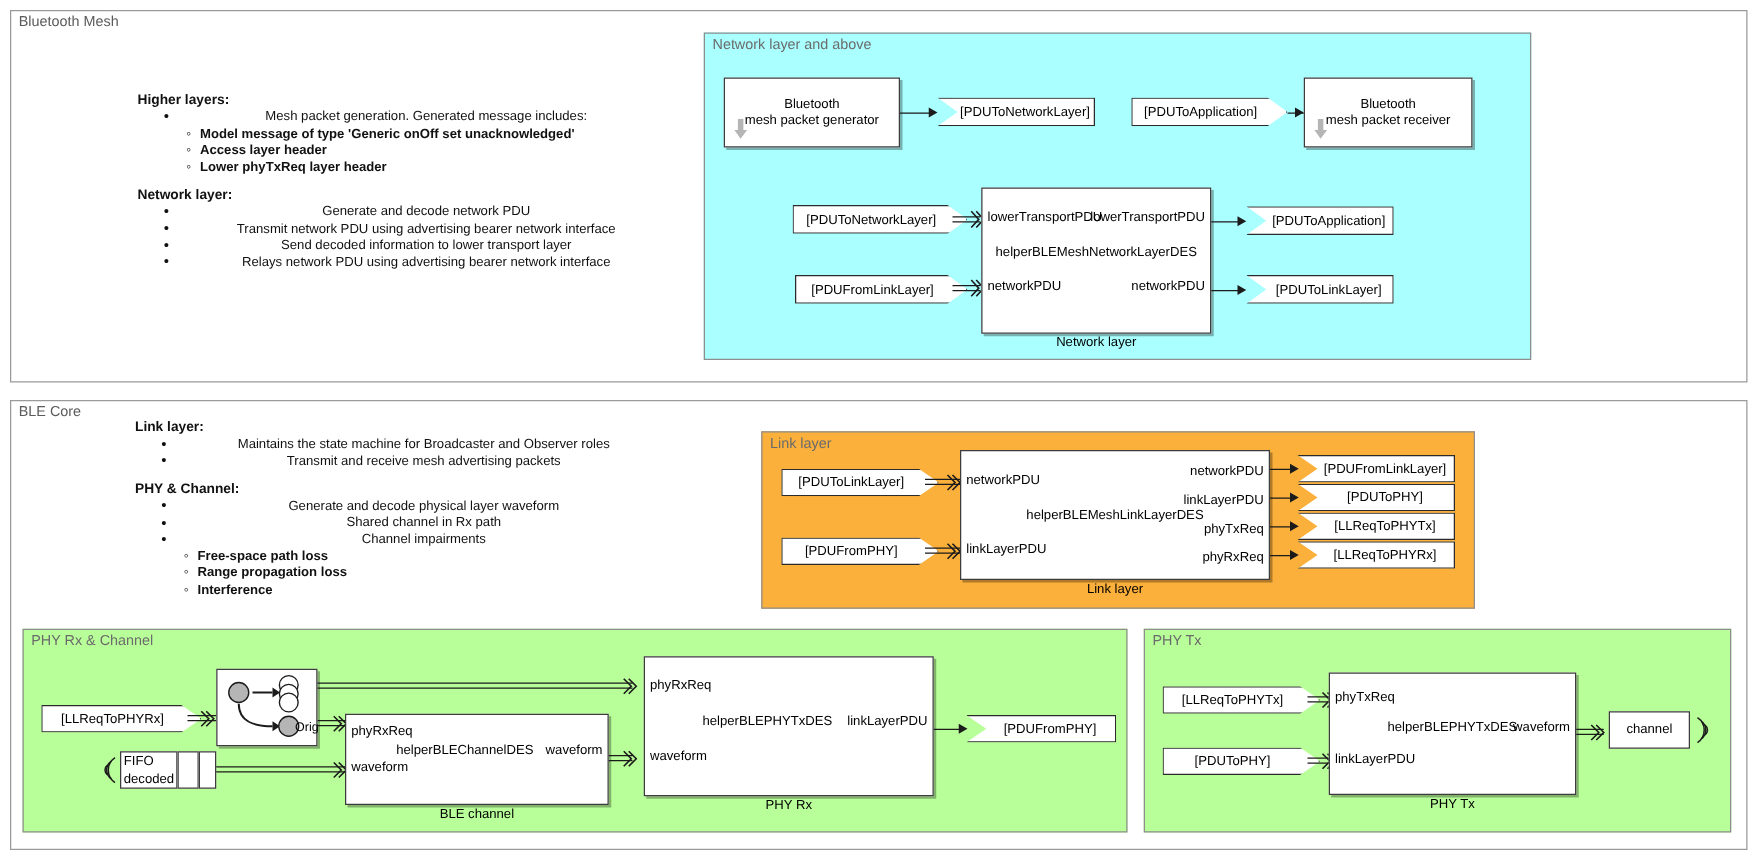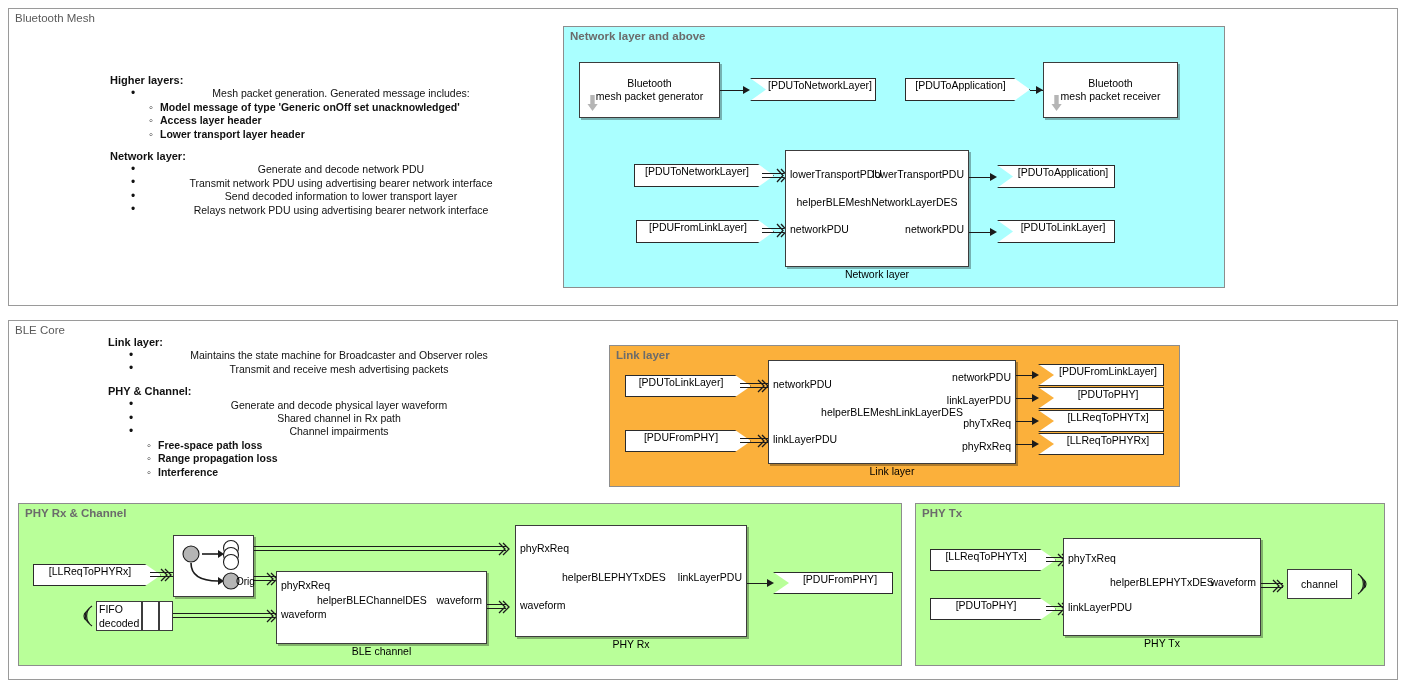--- a/index.html
+++ b/index.html
@@ -20,21 +20,21 @@
     font-size:11.5px;color:#5a5a5a;white-space:nowrap;
   }
 
   
   .area{
     position:absolute;box-sizing:border-box;
     border:1px solid #8d8d8d;
   }
   .area > .area-title{
     position:absolute;left:6px;top:3px;
-    font-size:11.5px;color:#6b6b6b;white-space:nowrap;font-weight:bold;
+    font-size:11.5px;color:#6b6b6b;white-space:nowrap;
   }
 
   
   .blk{
     position:absolute;box-sizing:border-box;
     background:#ffffff;border:1.3px solid #3c3c3c;
     box-shadow:2px 2px 0 rgba(0,0,0,0.30);
   }
   .blk-label{
     position:absolute;left:0;right:0;top:100%;
@@ -59,21 +59,21 @@
   .down-arrow{
     position:absolute;left:7px;bottom:5px;
     width:11px;height:17px;
   }
 
   
   .tag{
     position:absolute;box-sizing:border-box;
     background:#ffffff;border:1.2px solid #2b2b2b;
     font-size:10.5px;color:#000;
-    display:flex;justify-content:center;
+    display:flex;align-items:center;justify-content:center;
     white-space:nowrap;
     filter:drop-shadow(2px 2px 0 rgba(0,0,0,0.30));
   }
   
   .tag.from{
     clip-path:polygon(0 0, calc(100% - 16px) 0, 100% 50%, calc(100% - 16px) 100%, 0 100%);
     padding-right:14px;
   }
   
   .tag.goto{
@@ -127,21 +127,21 @@
 <div class="model-region" style="left:8px;top:8px;width:1390px;height:298px;">
   <div class="region-title">Bluetooth Mesh</div>
 </div>
 
 <div class="txtpanel" style="left:110px;top:74px;width:430px;">
   <div class="hd">Higher layers:</div>
   <ul>
     <li class="lvl1">Mesh packet generation. Generated message includes:</li>
     <li class="lvl2">Model message of type 'Generic onOff set unacknowledged'</li>
     <li class="lvl2">Access layer header</li>
-    <li class="lvl2">Lower transport layer header</li>
+    <li class="lvl2">Lower phyTxReq layer header</li>
   </ul>
   <div class="spacer"></div>
   <div class="hd">Network layer:</div>
   <ul>
     <li class="lvl1">Generate and decode network PDU</li>
     <li class="lvl1">Transmit network PDU using advertising bearer network interface</li>
     <li class="lvl1">Send decoded information to lower transport layer</li>
     <li class="lvl1">Relays network PDU using advertising bearer network interface</li>
   </ul>
 </div>

